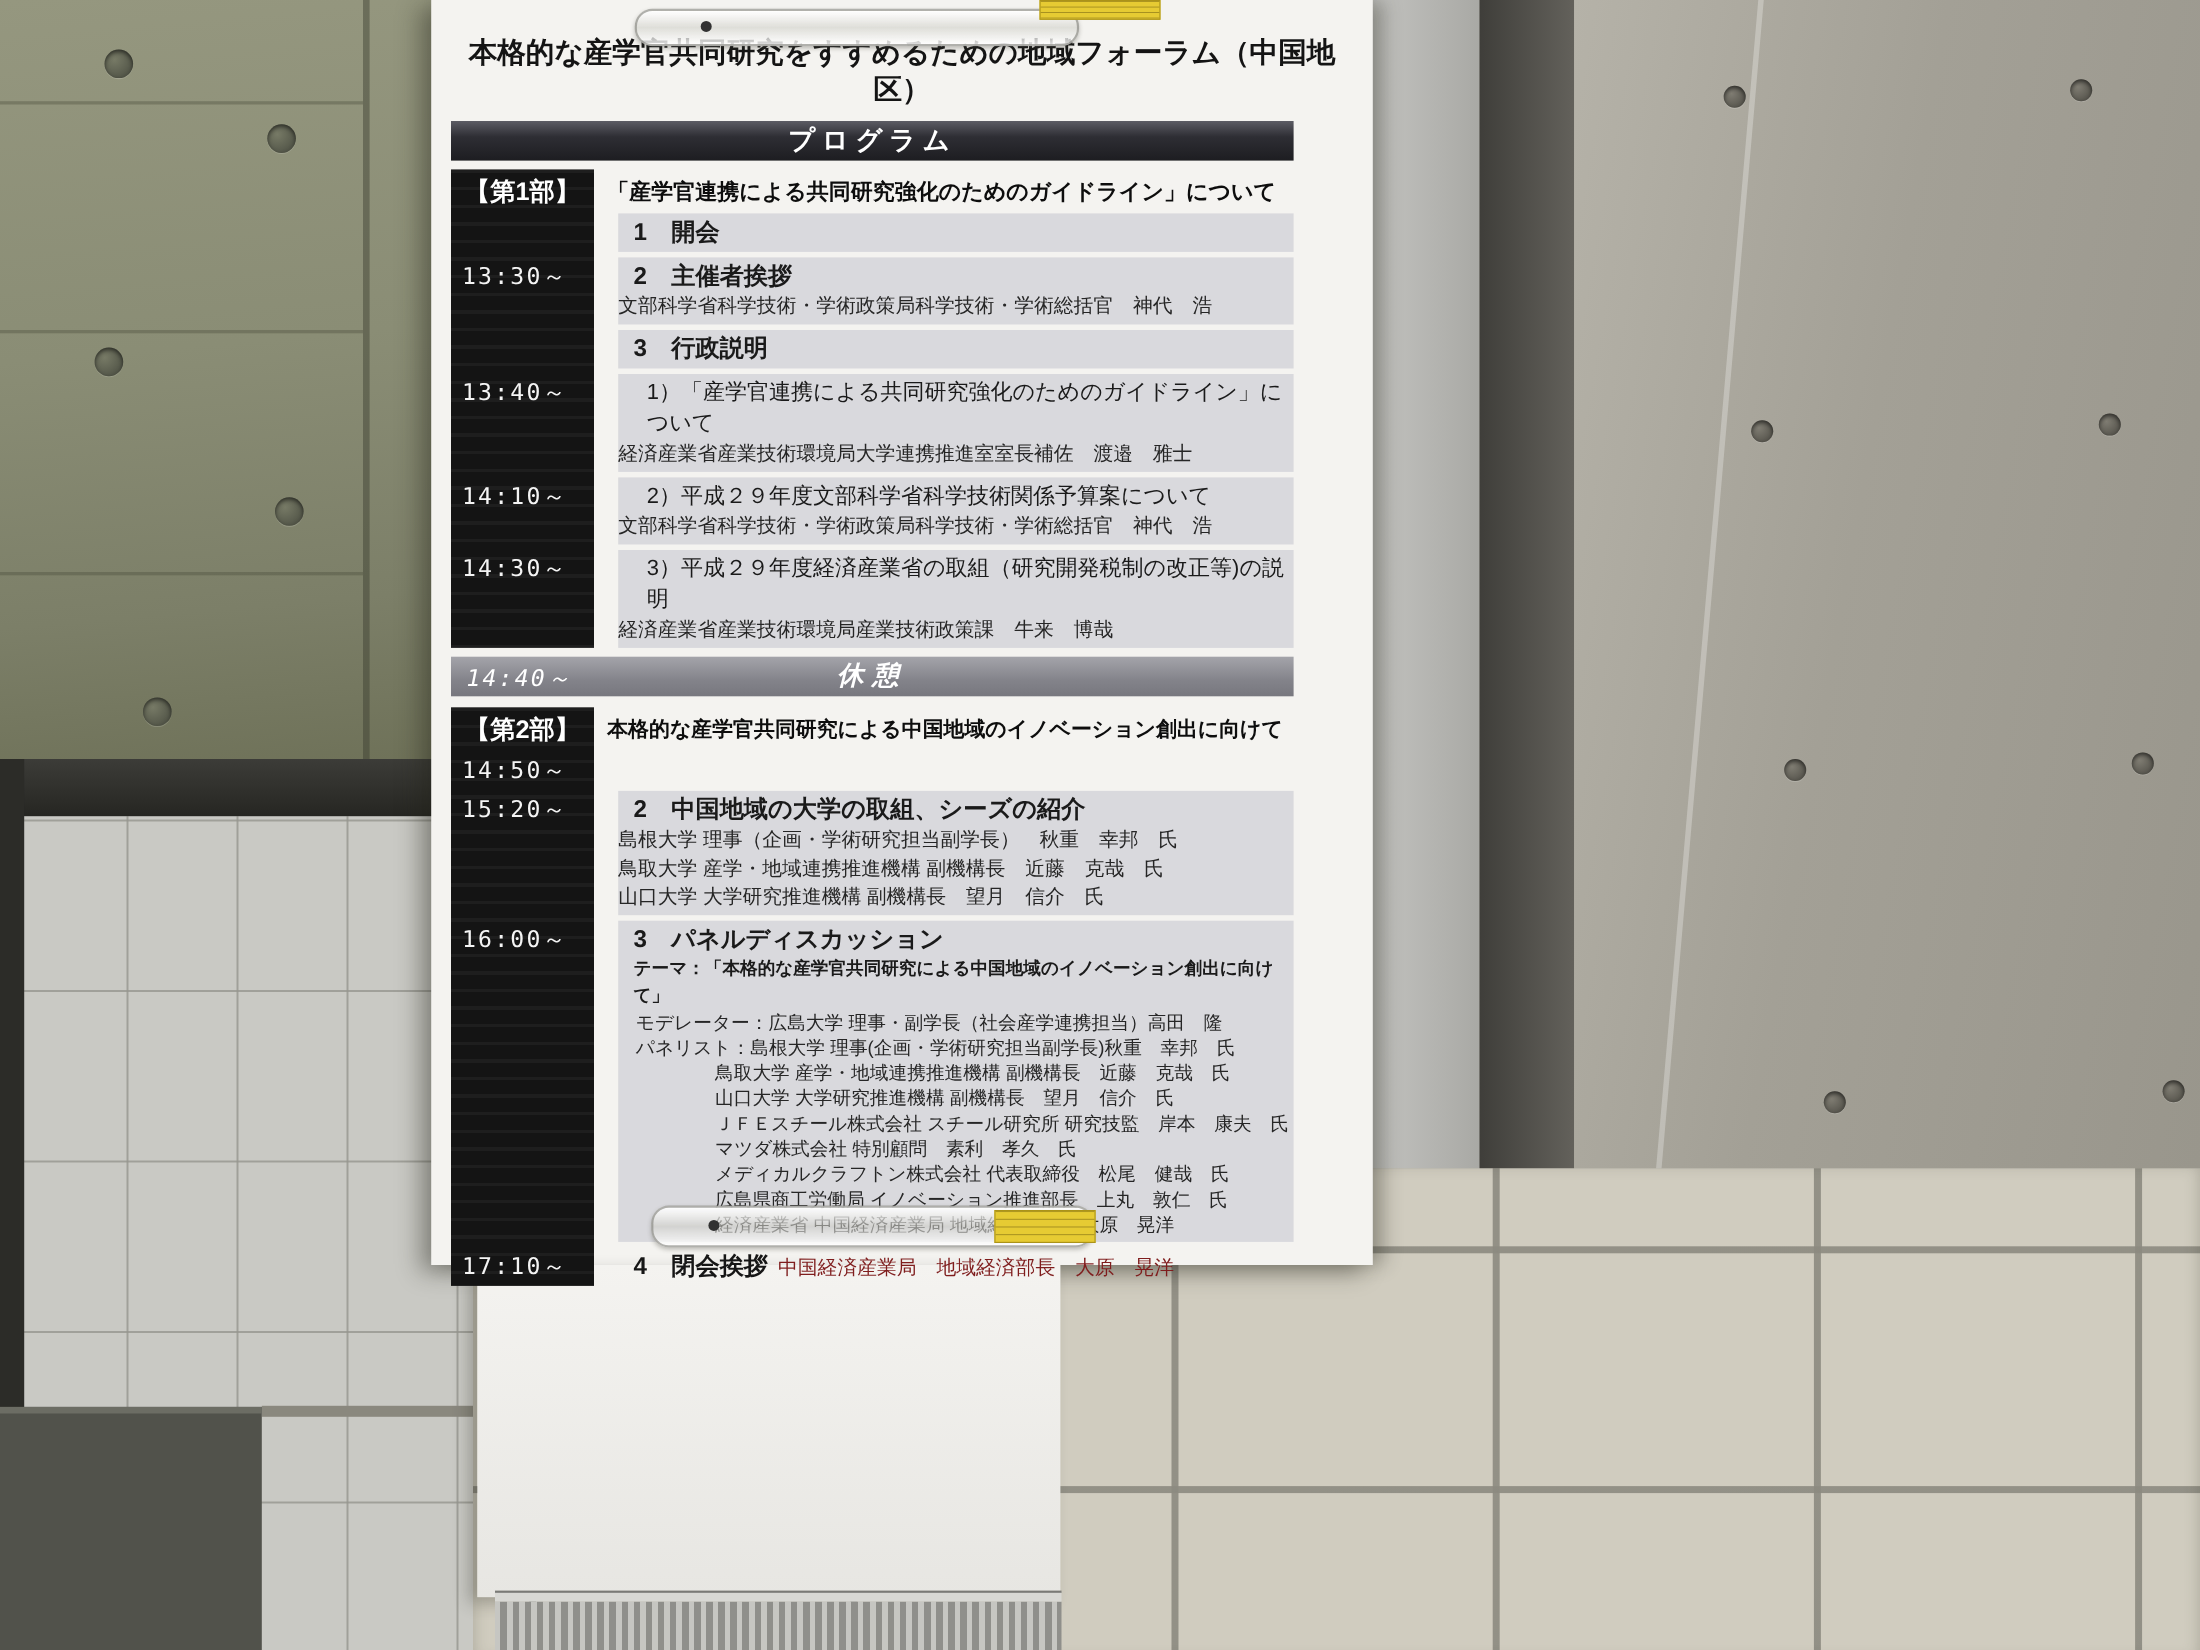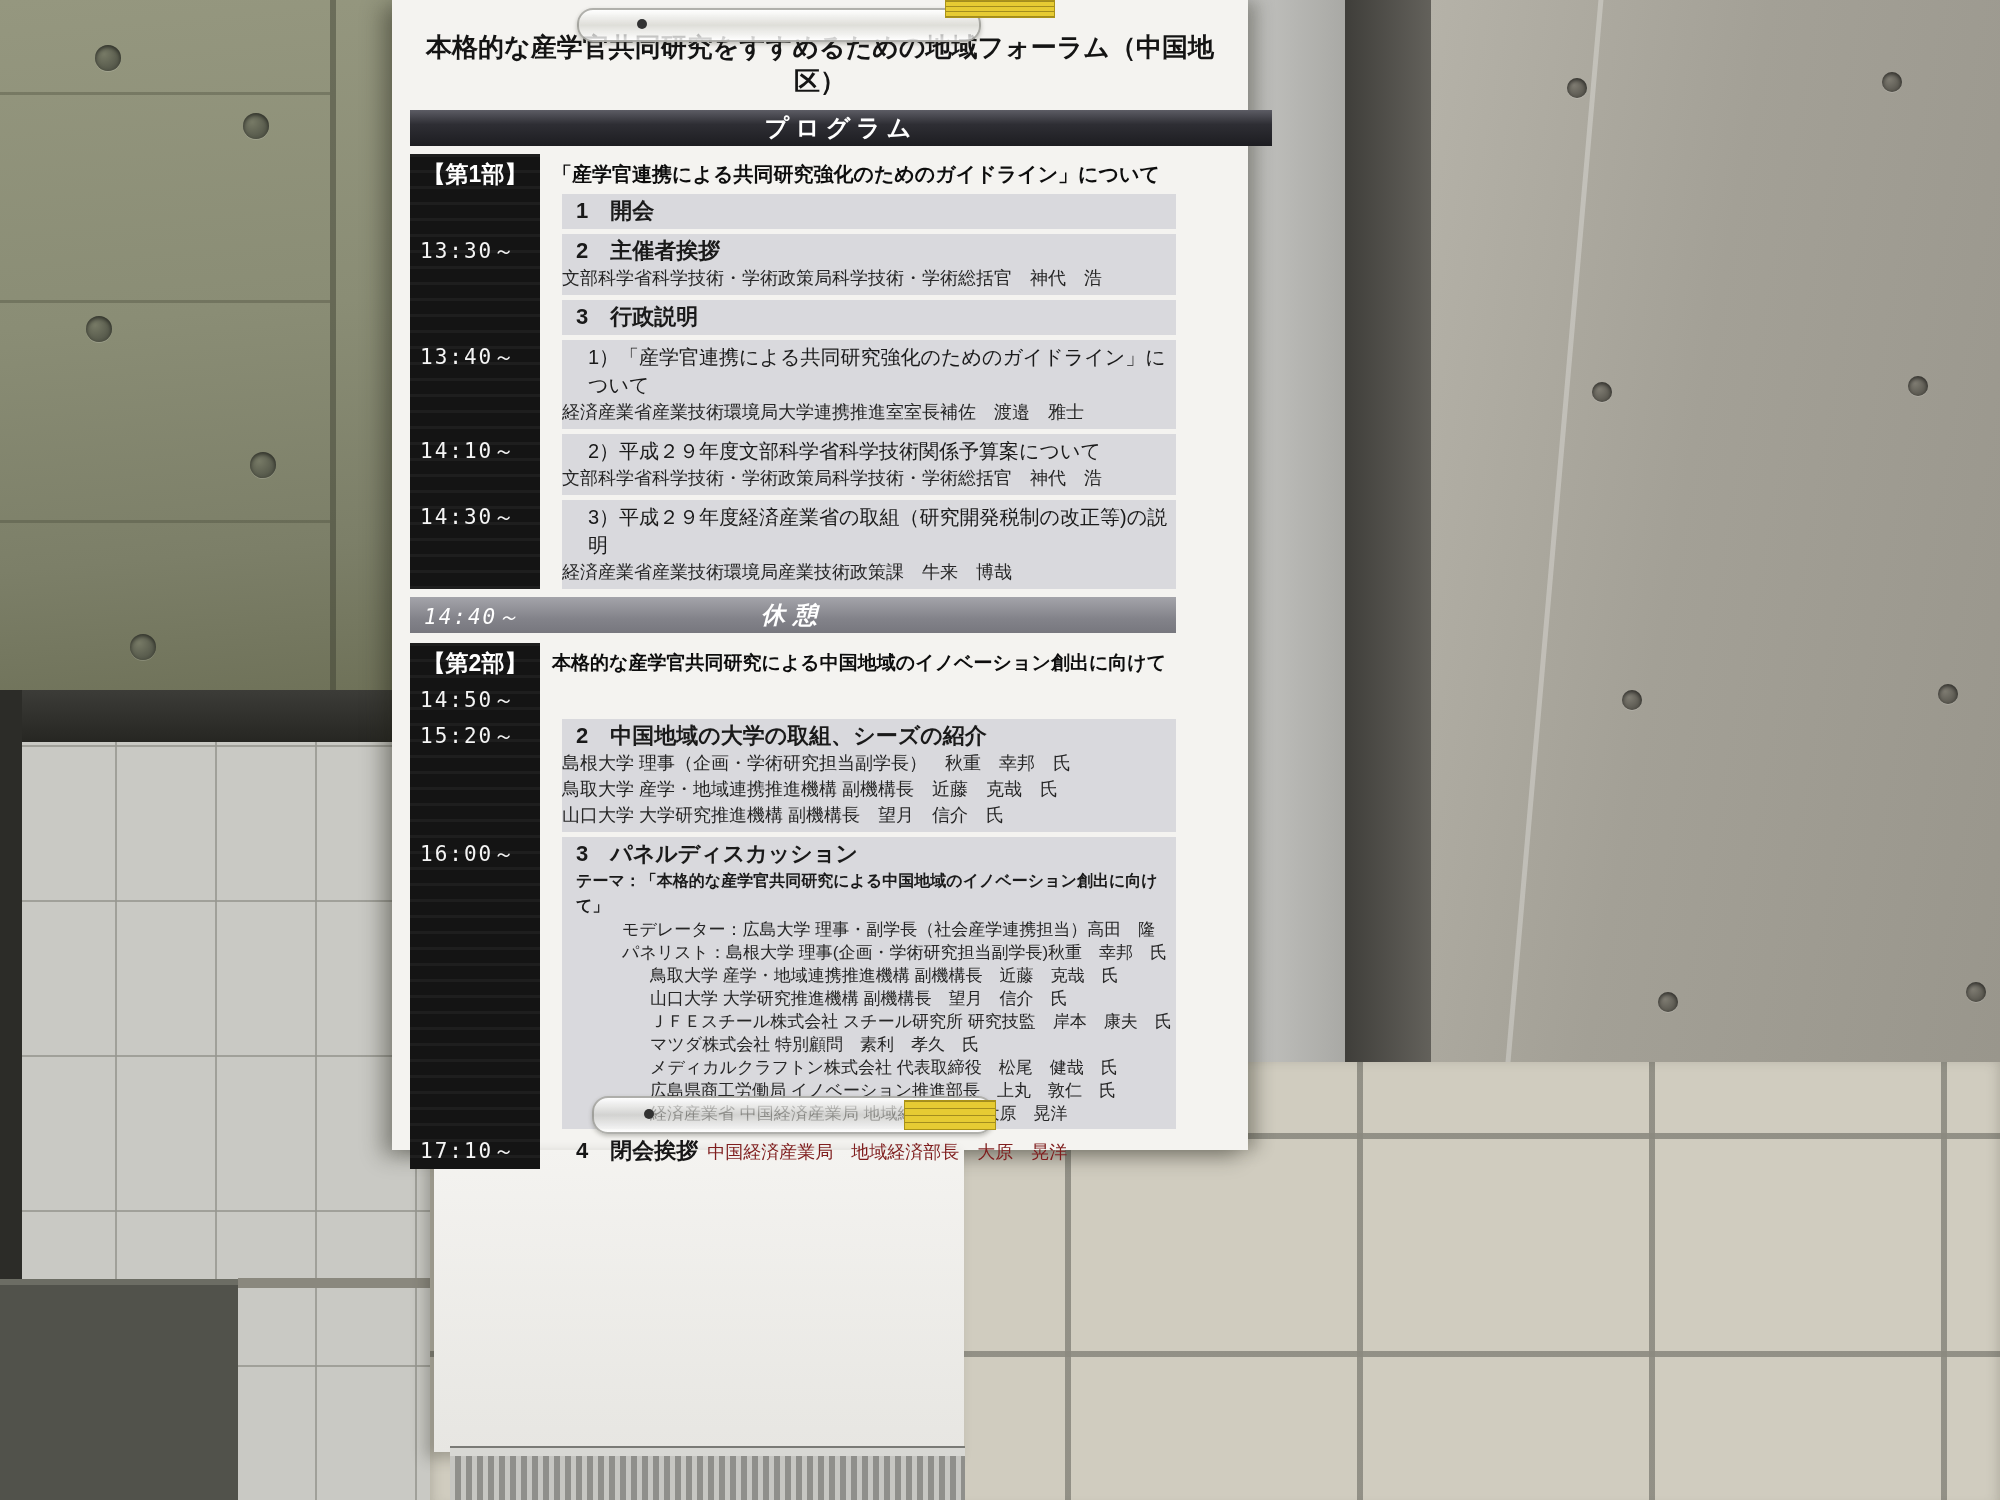--- a/index.html
+++ b/index.html
@@ -67,42 +67,42 @@
   .sticker{background:#e6cb33;border:1px solid #ab9318;}
   .sticker-top{position:absolute;left:553px;top:0;width:108px;height:16px;
     background-image:linear-gradient(rgba(80,65,5,.45) 1px,transparent 1px);background-size:100% 5px;}
   .sticker-bottom{position:absolute;right:-4px;top:2px;width:90px;height:28px;
     background-image:linear-gradient(rgba(80,65,5,.45) 1px,transparent 1px);background-size:100% 7px;}
 
   
   .content{position:absolute;left:0;top:0;width:856px;color:#161616;}
   .title{margin:30px 12px 12px;text-align:center;font-size:26px;line-height:34px;
     font-weight:bold;color:#141414;}
-  .pbar{margin:0 0 8px 18px;width:862px;height:36px;line-height:36px;
+  .pbar{margin:0 0 8px 18px;width:766px;height:36px;line-height:36px;
     background:linear-gradient(180deg,#5c5c64 0%,#2e2e34 40%,#1d1d21 100%);
     color:#fff;font-size:24px;font-weight:bold;text-align:center;letter-spacing:6px;}
   .sec{position:relative;margin-left:18px;width:766px;}
   .strip{position:absolute;left:0;top:0;bottom:0;width:130px;
     background:repeating-linear-gradient(180deg,#1e1e1e 0 3px,#141414 3px 16px);}
   .sec-header{position:relative;display:flex;min-height:40px;align-items:center;}
   .plabel{width:130px;flex:none;text-align:center;color:#fff;font-weight:bold;font-size:23px;}
   .pheading{margin-left:12px;font-weight:bold;font-size:20px;color:#0d0d0d;}
   .pheading.small{font-size:19px;}
   .rows{position:relative;}
   .row{position:relative;display:flex;margin-bottom:5px;}
   .tcell{width:130px;flex:none;padding:3px 0 0 10px;}
   .time{color:#f4f4f4;font-family:"DejaVu Sans Mono",monospace;font-size:21px;letter-spacing:2px;}
   .ccell{flex:1;margin-left:12px;padding:3px 0 4px;}
   .row.band .ccell{background:#d9d9dd;}
   .ln{color:#1a1a1a;}
   .item{font-size:22px;font-weight:bold;line-height:28px;padding-left:14px;}
   .sub{font-size:20px;line-height:28px;padding-left:26px;}
   .speaker{font-size:18px;line-height:26px;color:#262626;}
   .theme{font-size:16px;font-weight:bold;line-height:25px;padding-left:14px;}
-  .panel{font-size:17px;line-height:23px;padding-left:16px;color:#262626;margin-left:44px;}
+  .panel{font-size:17px;line-height:23px;padding-left:16px;color:#262626;}
   .panel-indent{font-size:17px;line-height:23px;padding-left:88px;color:#262626;}
   .inline-row{display:flex;gap:9px;align-items:baseline;}
   .item-inline{font-size:22px;font-weight:bold;line-height:28px;padding-left:14px;}
   .speaker-inline{font-size:18px;color:#7f1d1d;}
   .break{position:relative;margin:8px 1px 10px 18px;width:766px;height:36px;
     background:linear-gradient(180deg,#a4a4aa 0%,#83838a 60%,#77777e 100%);color:#fff;font-style:italic;}
   .btime{position:absolute;left:14px;top:6px;font-family:"DejaVu Sans Mono",monospace;
     font-size:21px;letter-spacing:2px;}
   .blabel{display:block;text-align:center;line-height:36px;font-weight:bold;
     font-size:24px;letter-spacing:8px;}

